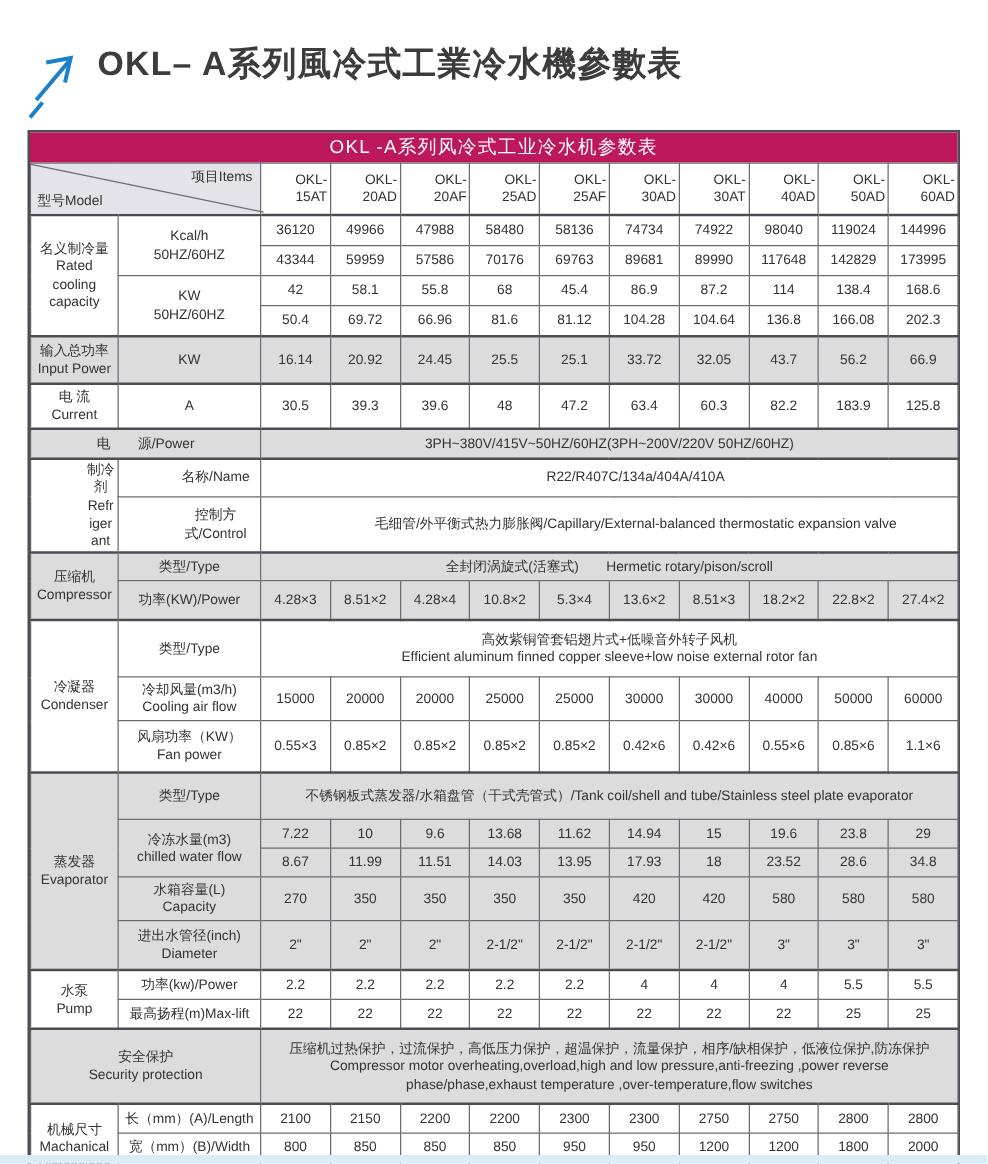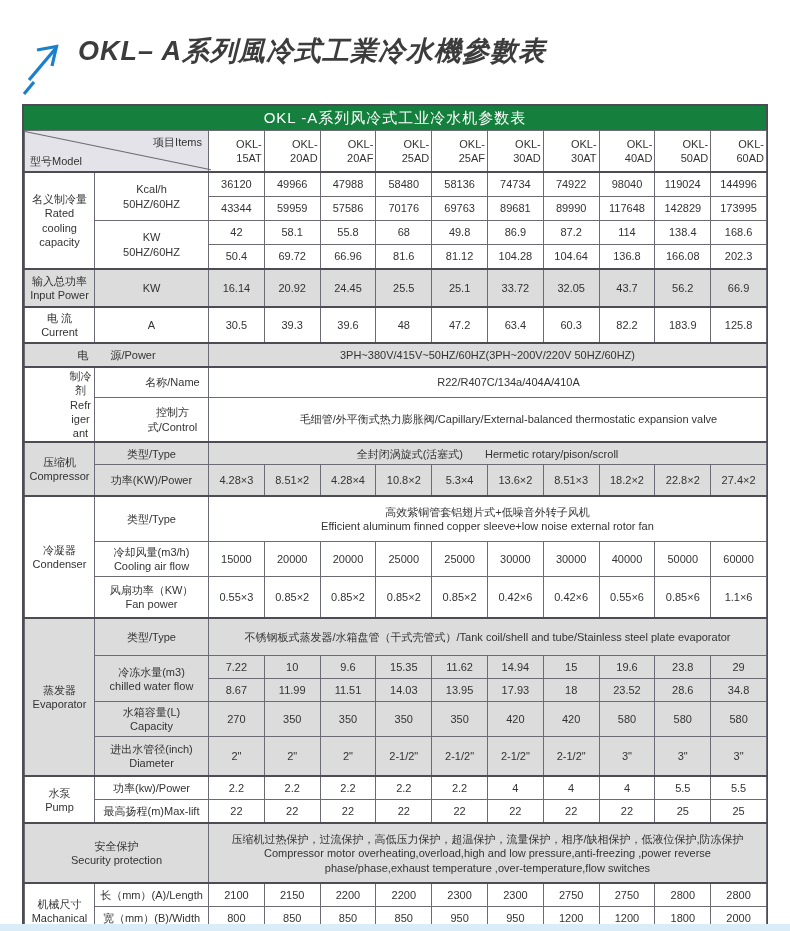--- a/index.html
+++ b/index.html
@@ -2,29 +2,29 @@
 <html><head>
 <meta charset="utf-8">
 <style>
   html,body{margin:0;padding:0;}
   body{
     width:790px;height:931px;position:relative;background:#ffffff;
     font-family:"Liberation Sans","DejaVu Sans",sans-serif;color:#333;
     overflow:hidden;
   }
   
-  .page-header{display:flex;align-items:flex-start;padding:36px 16px 0 22px;font-style:italic;}
+  .page-header{display:flex;align-items:flex-start;padding:36px 16px 0 22px;}
   .logo{width:46px;height:56px;flex:0 0 auto;margin-top:4px;}
   .titles{margin-left:10px;}
   .title-zh{font-size:27px;font-weight:700;color:#3c3c3c;letter-spacing:1px;line-height:1.15;}
   .title-en{font-size:15.5px;font-weight:400;color:#3c3c3c;margin-top:2px;letter-spacing:.2px;}
   
   .table-wrap{width:746px;margin:8px 0 0 22px;border:2px solid #4c4c54;box-sizing:border-box;}
   .table-caption{
-    background:#15803d;color:#ffffff;text-align:center;
+    background:#be185d;color:#ffffff;text-align:center;
     font-size:15px;font-weight:500;height:24px;line-height:24px;letter-spacing:1px;
   }
   table{border-collapse:collapse;table-layout:fixed;width:742px;}
   col.c-cat{width:70px;} col.c-item{width:114px;} col.c-val{width:55.8px;}
   td{
     border:1px solid #6b6b73;text-align:center;vertical-align:middle;
     font-size:11px;line-height:1.3;padding:1px 2px;color:#333;background:#fff;
     word-wrap:break-word;
   }
   tr.g td{background:#dcdcdc;}
@@ -226,21 +226,21 @@
           <td>
             <div class="ln">58.1</div>
           </td>
           <td>
             <div class="ln">55.8</div>
           </td>
           <td>
             <div class="ln">68</div>
           </td>
           <td>
-            <div class="ln">49.8</div>
+            <div class="ln">45.4</div>
           </td>
           <td>
             <div class="ln">86.9</div>
           </td>
           <td>
             <div class="ln">87.2</div>
           </td>
           <td>
             <div class="ln">114</div>
           </td>
@@ -541,21 +541,21 @@
           <td>
             <div class="ln">7.22</div>
           </td>
           <td>
             <div class="ln">10</div>
           </td>
           <td>
             <div class="ln">9.6</div>
           </td>
           <td>
-            <div class="ln">15.35</div>
+            <div class="ln">13.68</div>
           </td>
           <td>
             <div class="ln">11.62</div>
           </td>
           <td>
             <div class="ln">14.94</div>
           </td>
           <td>
             <div class="ln">15</div>
           </td>

